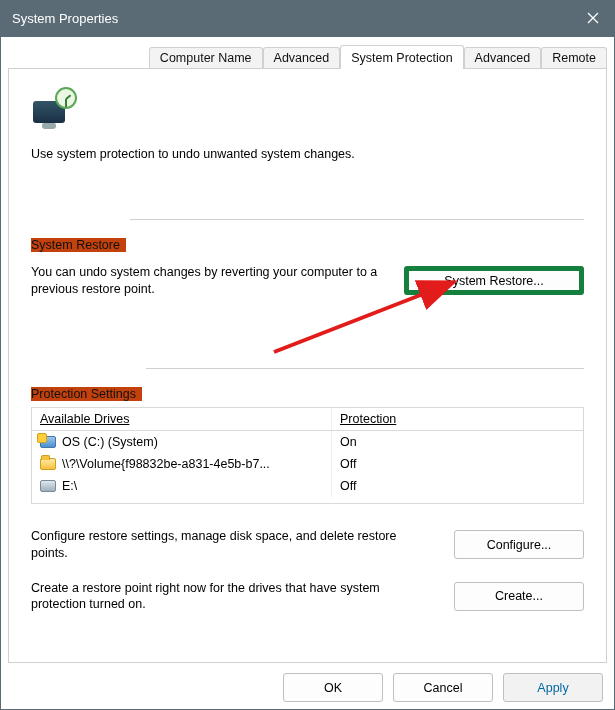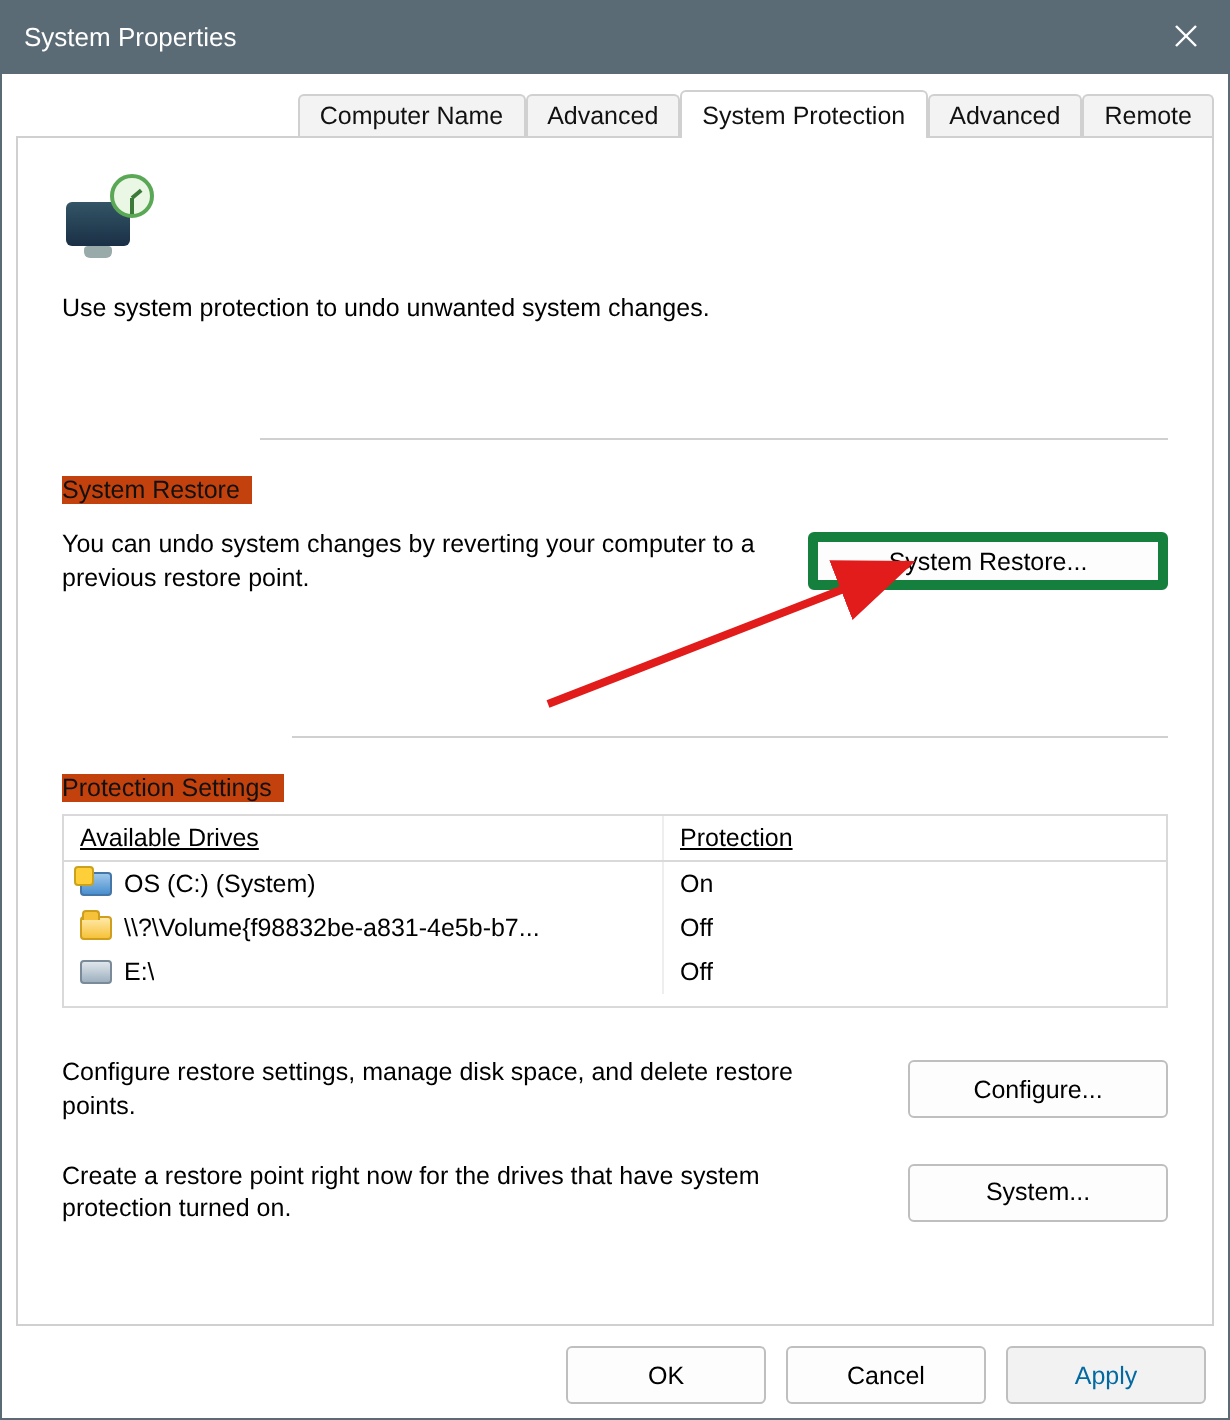--- a/index.html
+++ b/index.html
@@ -296,21 +296,21 @@
 
     <div class="row">
       <p>Configure restore settings, manage disk space, and delete restore points.</p>
       <button class="win-btn small">Configure...</button>
     </div>
 
     <div class="spacer"></div>
 
     <div class="row">
       <p>Create a restore point right now for the drives that have system protection turned on.</p>
-      <button class="win-btn small">System...</button>
+      <button class="win-btn small">Create...</button>
     </div>
 
     <div class="blank-pad"></div>
   </div>
 
   <div class="footer-btns">
     <button class="win-btn">OK</button>
     <button class="win-btn">Cancel</button>
     <button class="win-btn" disabled="">Apply</button>
   </div>

